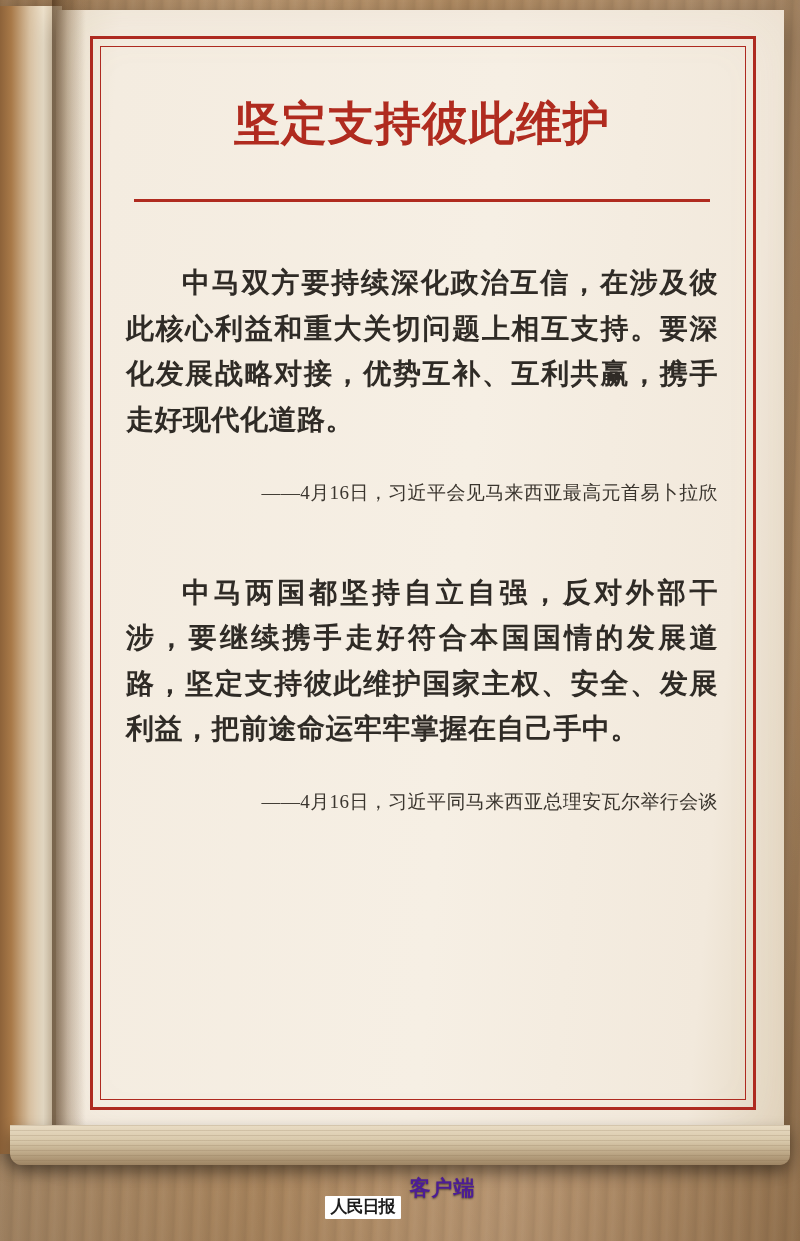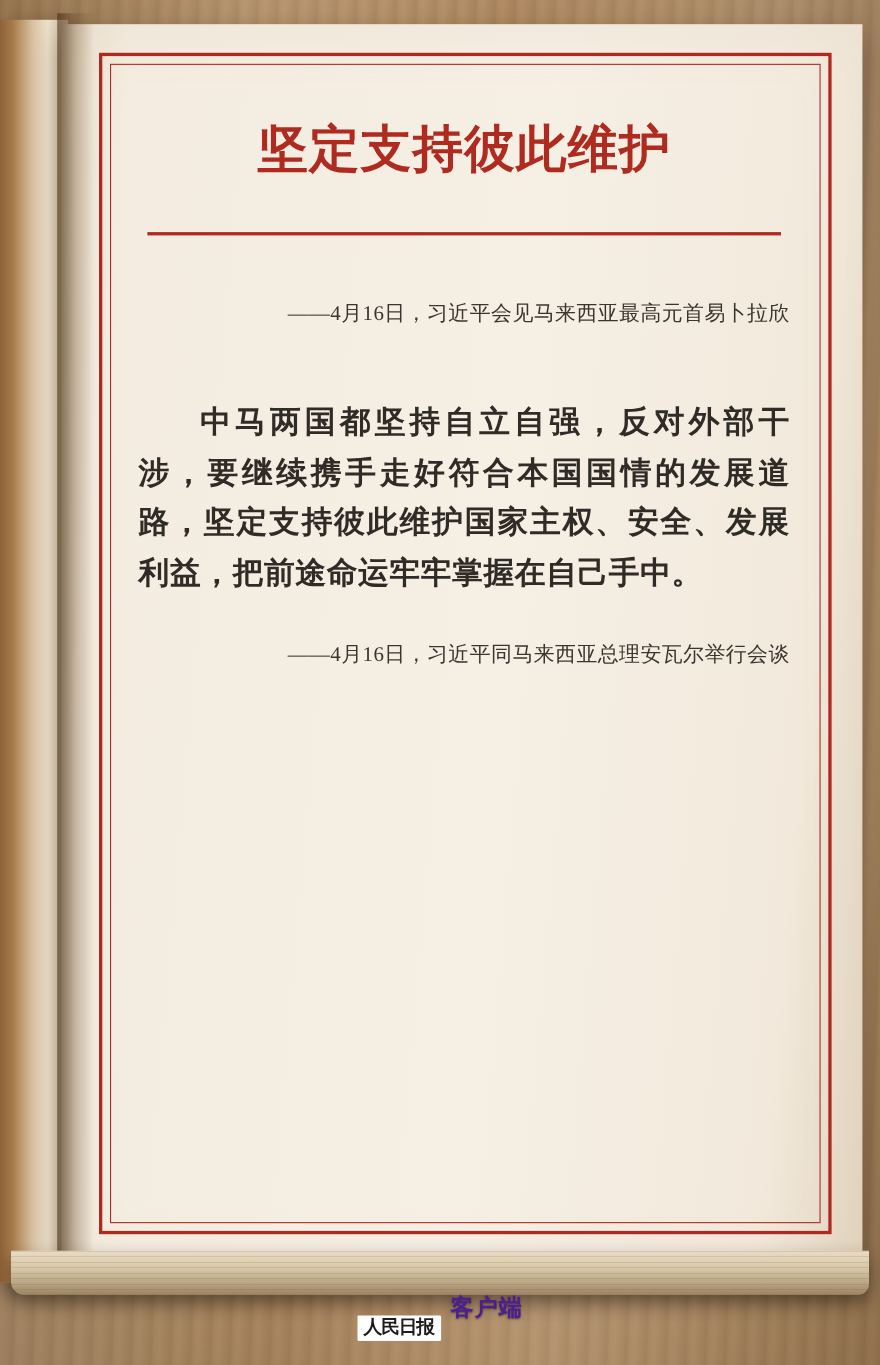--- a/index.html
+++ b/index.html
@@ -37,21 +37,21 @@
     inset: 0;
     background:
       radial-gradient(ellipse at 50% 45%, rgba(255,255,255,0.10) 0%, rgba(0,0,0,0.0) 42%, rgba(0,0,0,0.22) 100%);
     pointer-events: none;
   }
 
   
   .book {
     position: absolute;
     left: 0;
-    top: 12px;
+    top: 0;
     width: 726px;
     height: 1165px;
   }
   
   .book-left {
     position: absolute;
     left: 0;
     top: 6px;
     width: 62px;
     height: 1148px;
@@ -219,20 +219,21 @@
 
       <div class="content">
 
         <div class="title">
           <span class="l1">坚定支持彼此维护</span>
         </div>
 
         <div class="rule"></div>
 
         <div class="quote-block">
+          <p class="quote-text">中马双方要持续深化政治互信，在涉及彼此核心利益和重大关切问题上相互支持。要深化发展战略对接，优势互补、互利共赢，携手走好现代化道路。</p>
           <p class="quote-src">——4月16日，习近平会见马来西亚最高元首易卜拉欣</p>
         </div>
 
         <div class="quote-block second">
           <p class="quote-text">中马两国都坚持自立自强，反对外部干涉，要继续携手走好符合本国国情的发展道路，坚定支持彼此维护国家主权、安全、发展利益，把前途命运牢牢掌握在自己手中。</p>
           <p class="quote-src">——4月16日，习近平同马来西亚总理安瓦尔举行会谈</p>
         </div>
 
       </div>
     </div>

